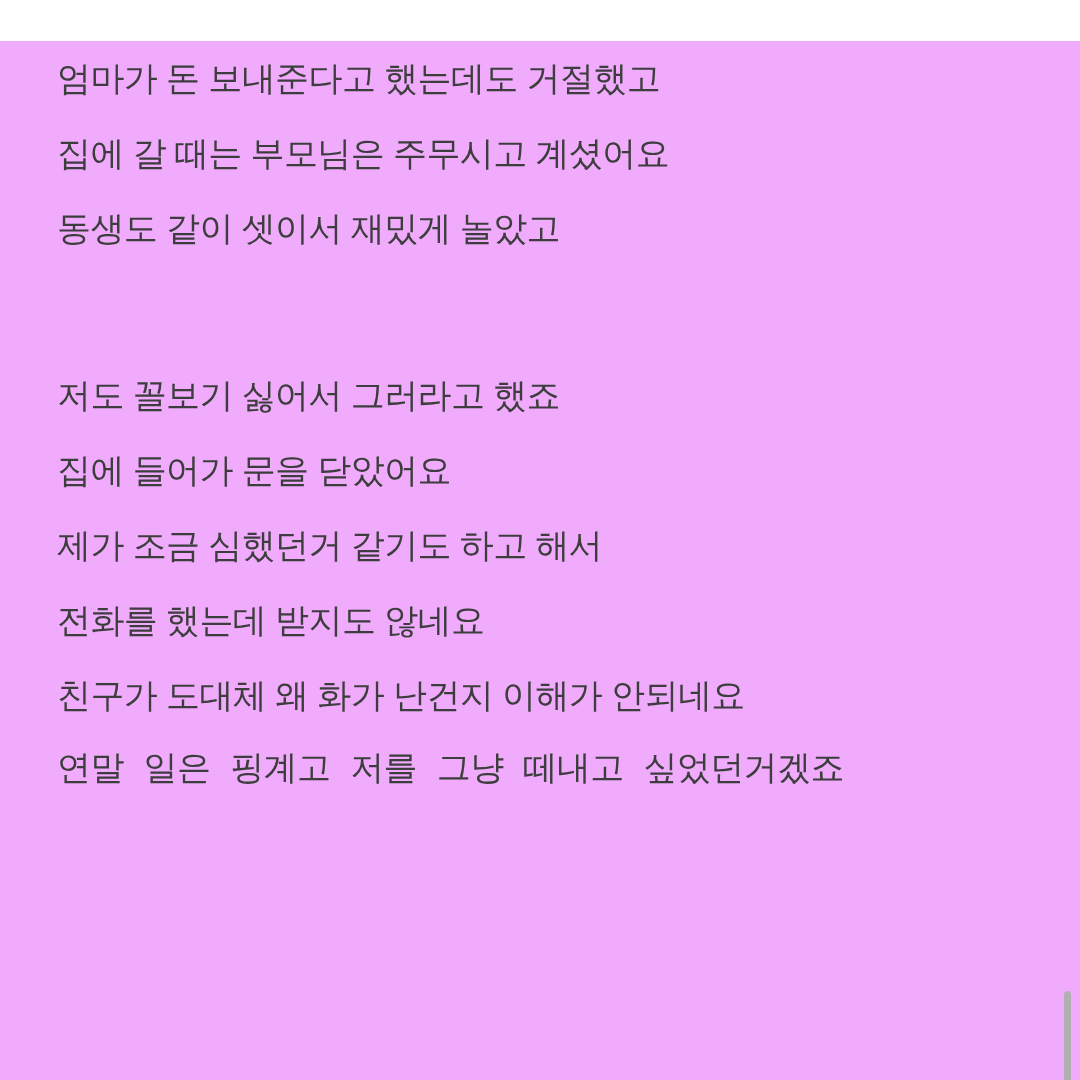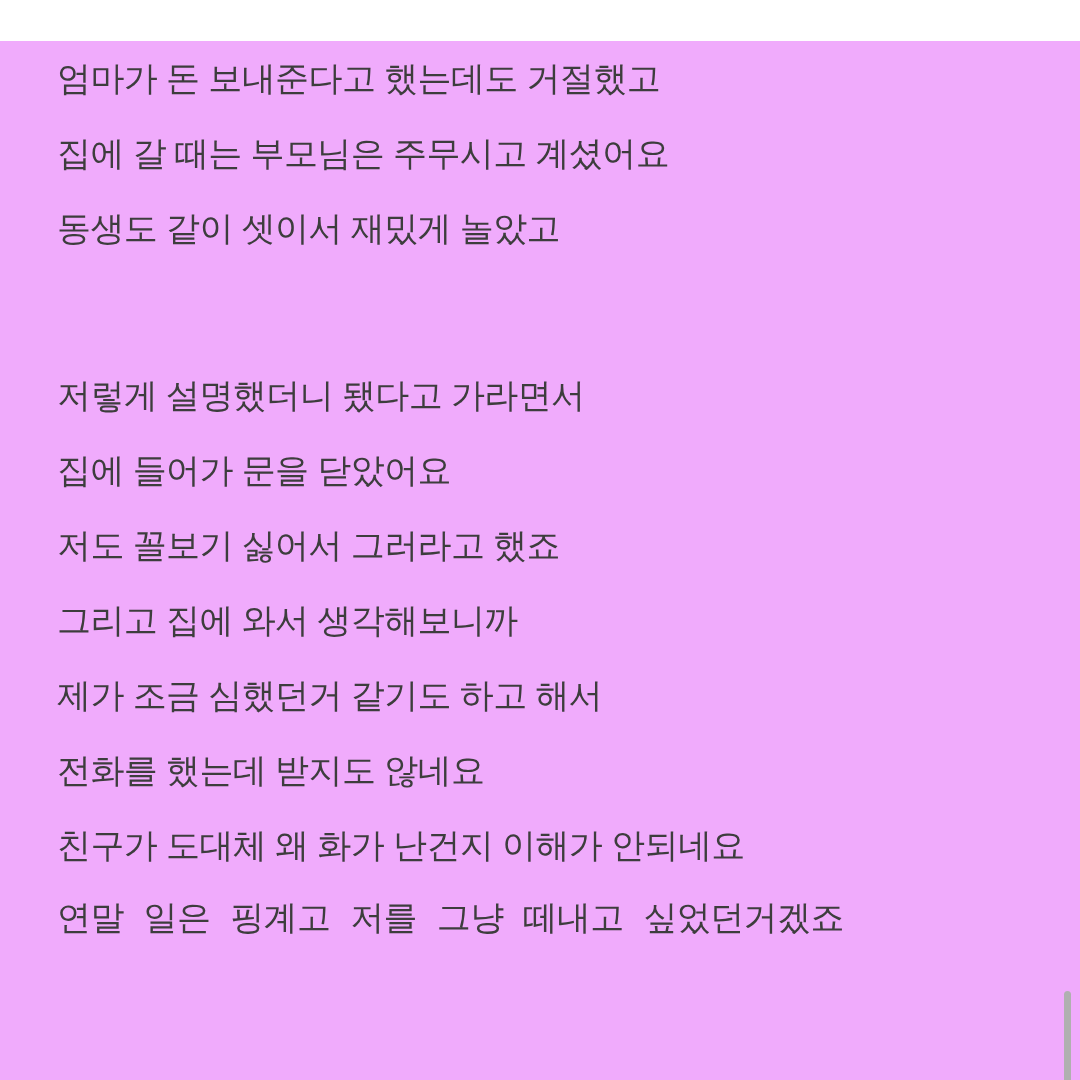--- a/index.html
+++ b/index.html
@@ -54,24 +54,22 @@
 <body>
 
 <div class="page">
   <div class="text-block">
       <div class="paragraph">
         <div class="line" style="color: rgb(61, 61, 61);">엄마가 돈 보내준다고 했는데도 거절했고</div>
         <div class="line" style="color: rgb(61, 61, 61);">집에 갈 때는 부모님은 주무시고 계셨어요</div>
         <div class="line" style="color: rgb(61, 61, 61);">동생도 같이 셋이서 재밌게 놀았고</div>
       </div>
       <div class="paragraph">
-        <div class="line" style="color: rgb(61, 61, 61);">저렇게 설명했더니 됐다고 가라면서</div>
+        <div class="line" style="color: rgb(61, 61, 61);">저도 꼴보기 싫어서 그러라고 했죠</div>
         <div class="line" style="color: rgb(61, 61, 61);">집에 들어가 문을 닫았어요</div>
-        <div class="line" style="color: rgb(61, 61, 61);">저도 꼴보기 싫어서 그러라고 했죠</div>
-        <div class="line" style="color: rgb(61, 61, 61);">그리고 집에 와서 생각해보니까</div>
         <div class="line" style="color: rgb(61, 61, 61);">제가 조금 심했던거 같기도 하고 해서</div>
         <div class="line" style="color: rgb(61, 61, 61);">전화를 했는데 받지도 않네요</div>
         <div class="line" style="color: rgb(61, 61, 61);">친구가 도대체 왜 화가 난건지 이해가 안되네요</div>
         <div class="line" style="color: rgb(61, 61, 61); font-family: Liberation Mono, monospace;">연말 일은 핑계고 저를 그냥 떼내고 싶었던거겠죠</div>
       </div>
     </div>
   <div class="scrollbar-thumb" style="background: rgb(176, 176, 176); display: block;"></div>
 </div>
 
 </body></html>

